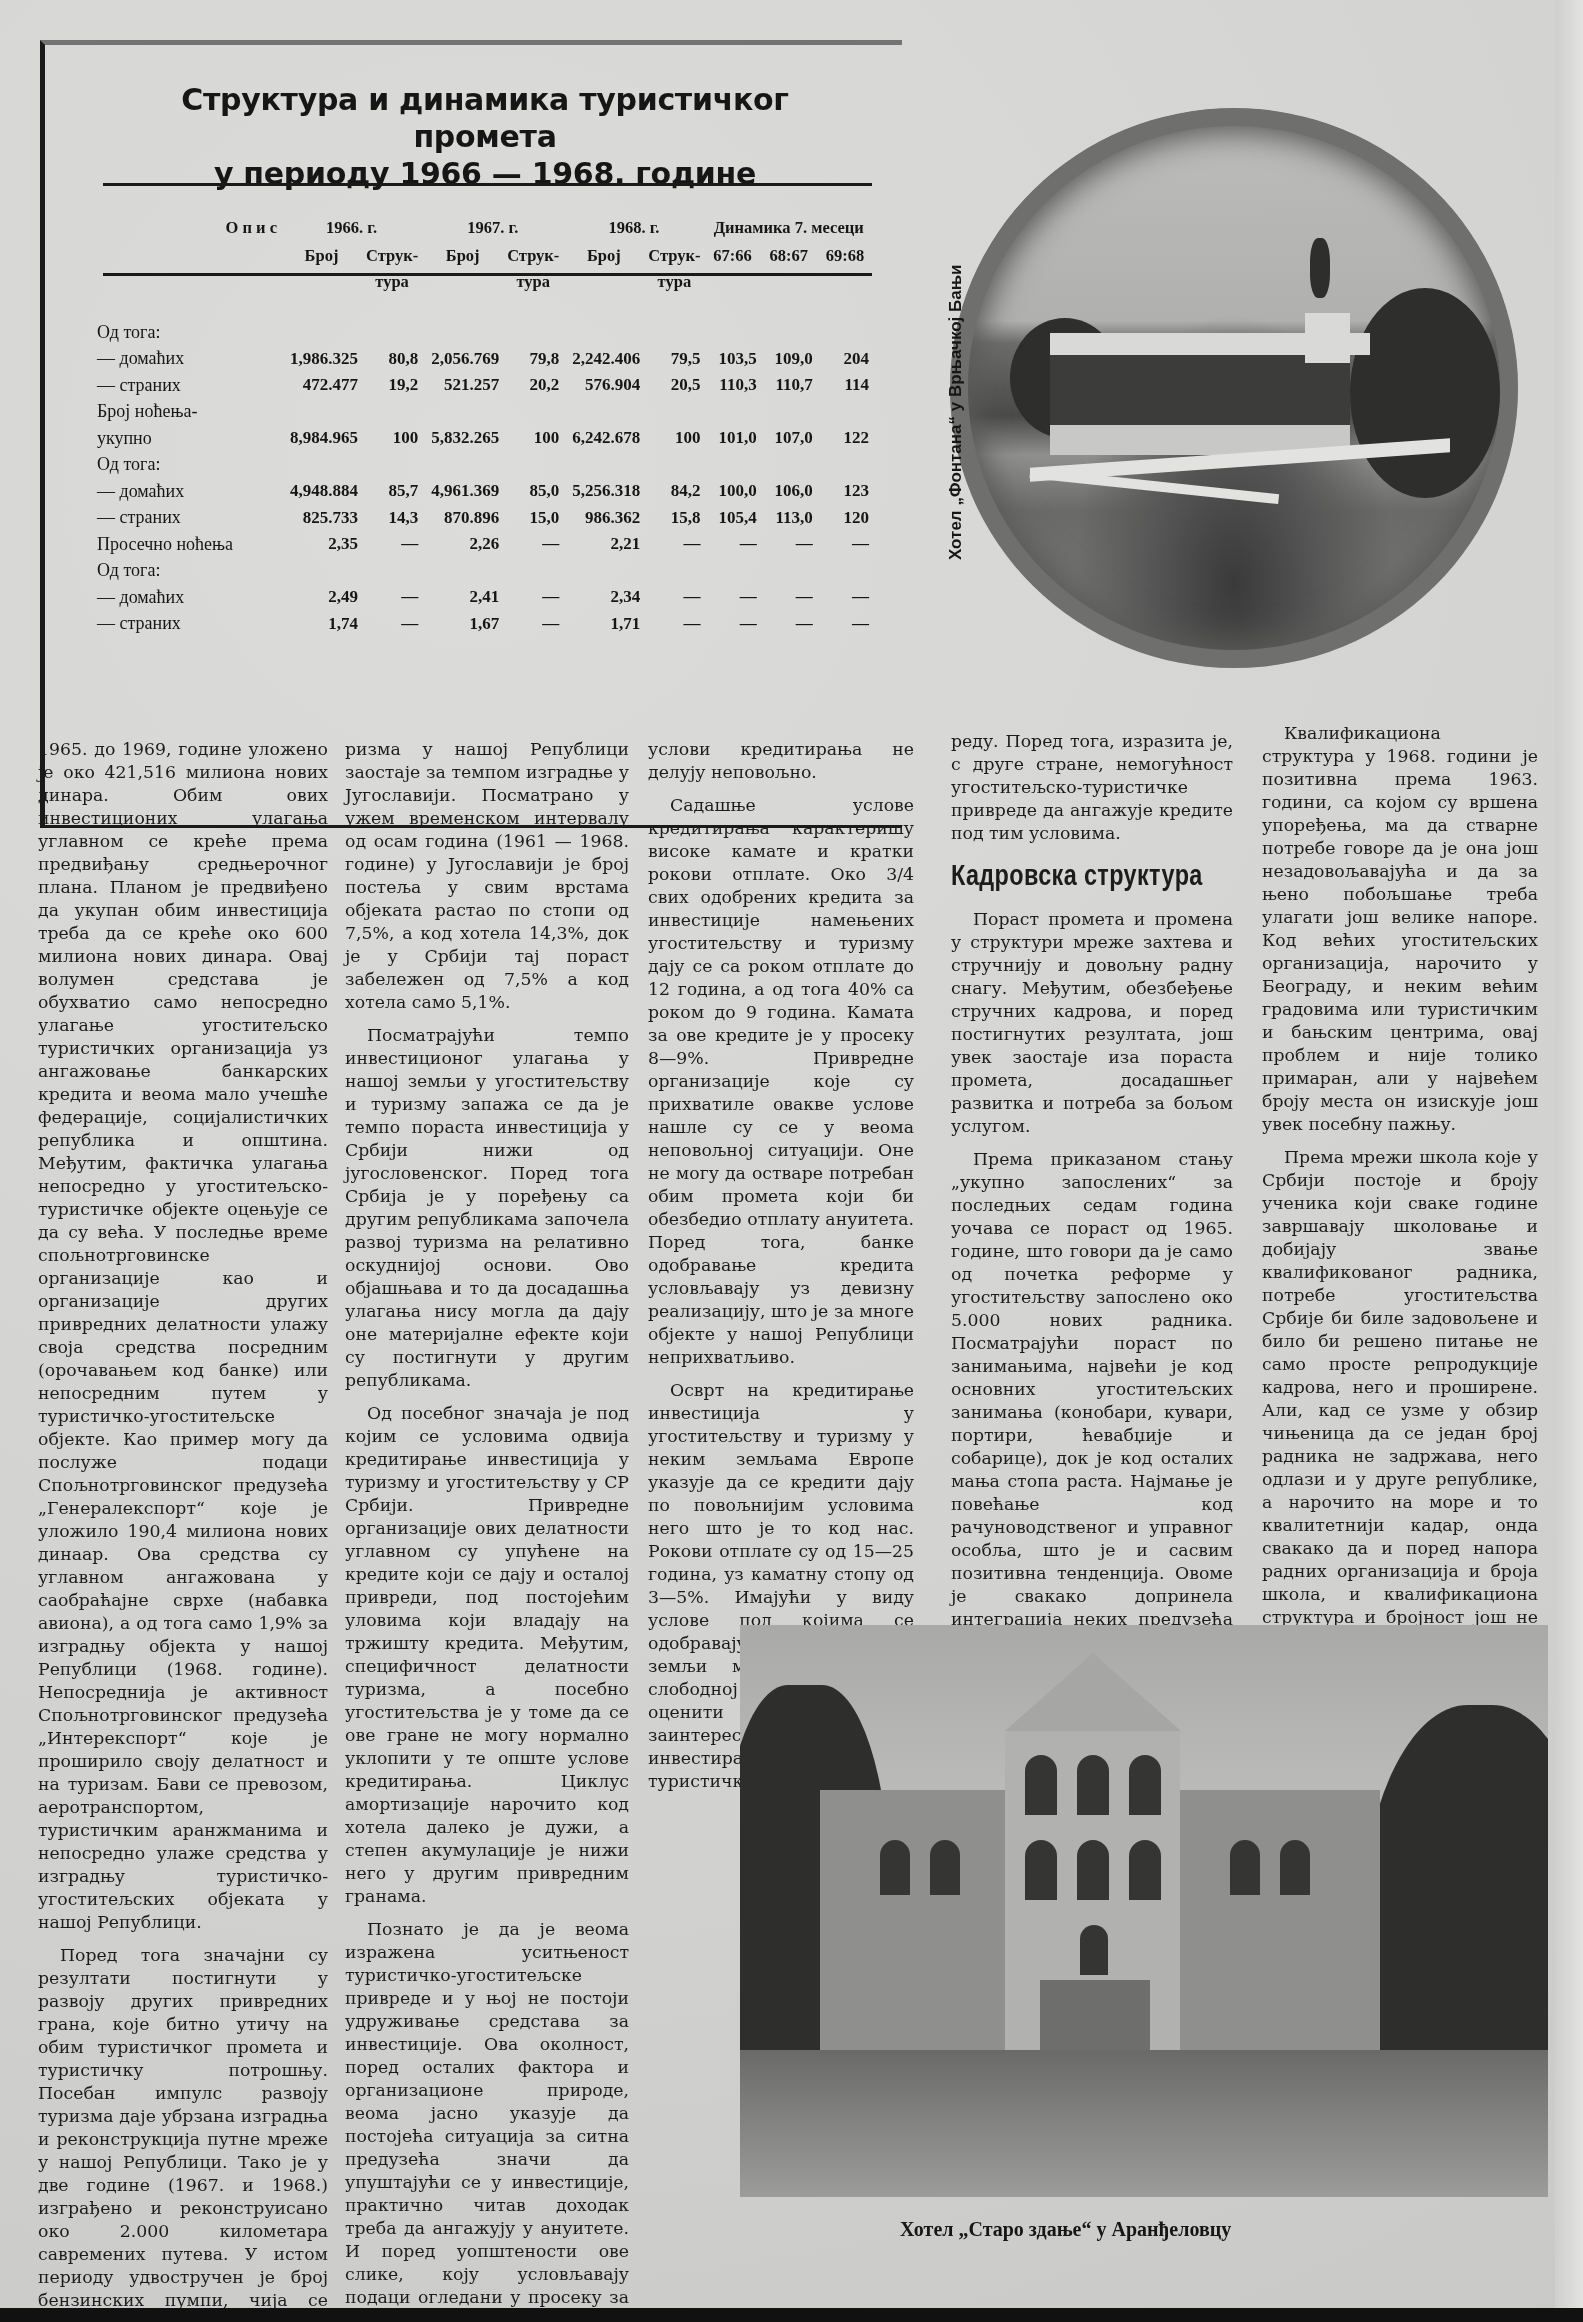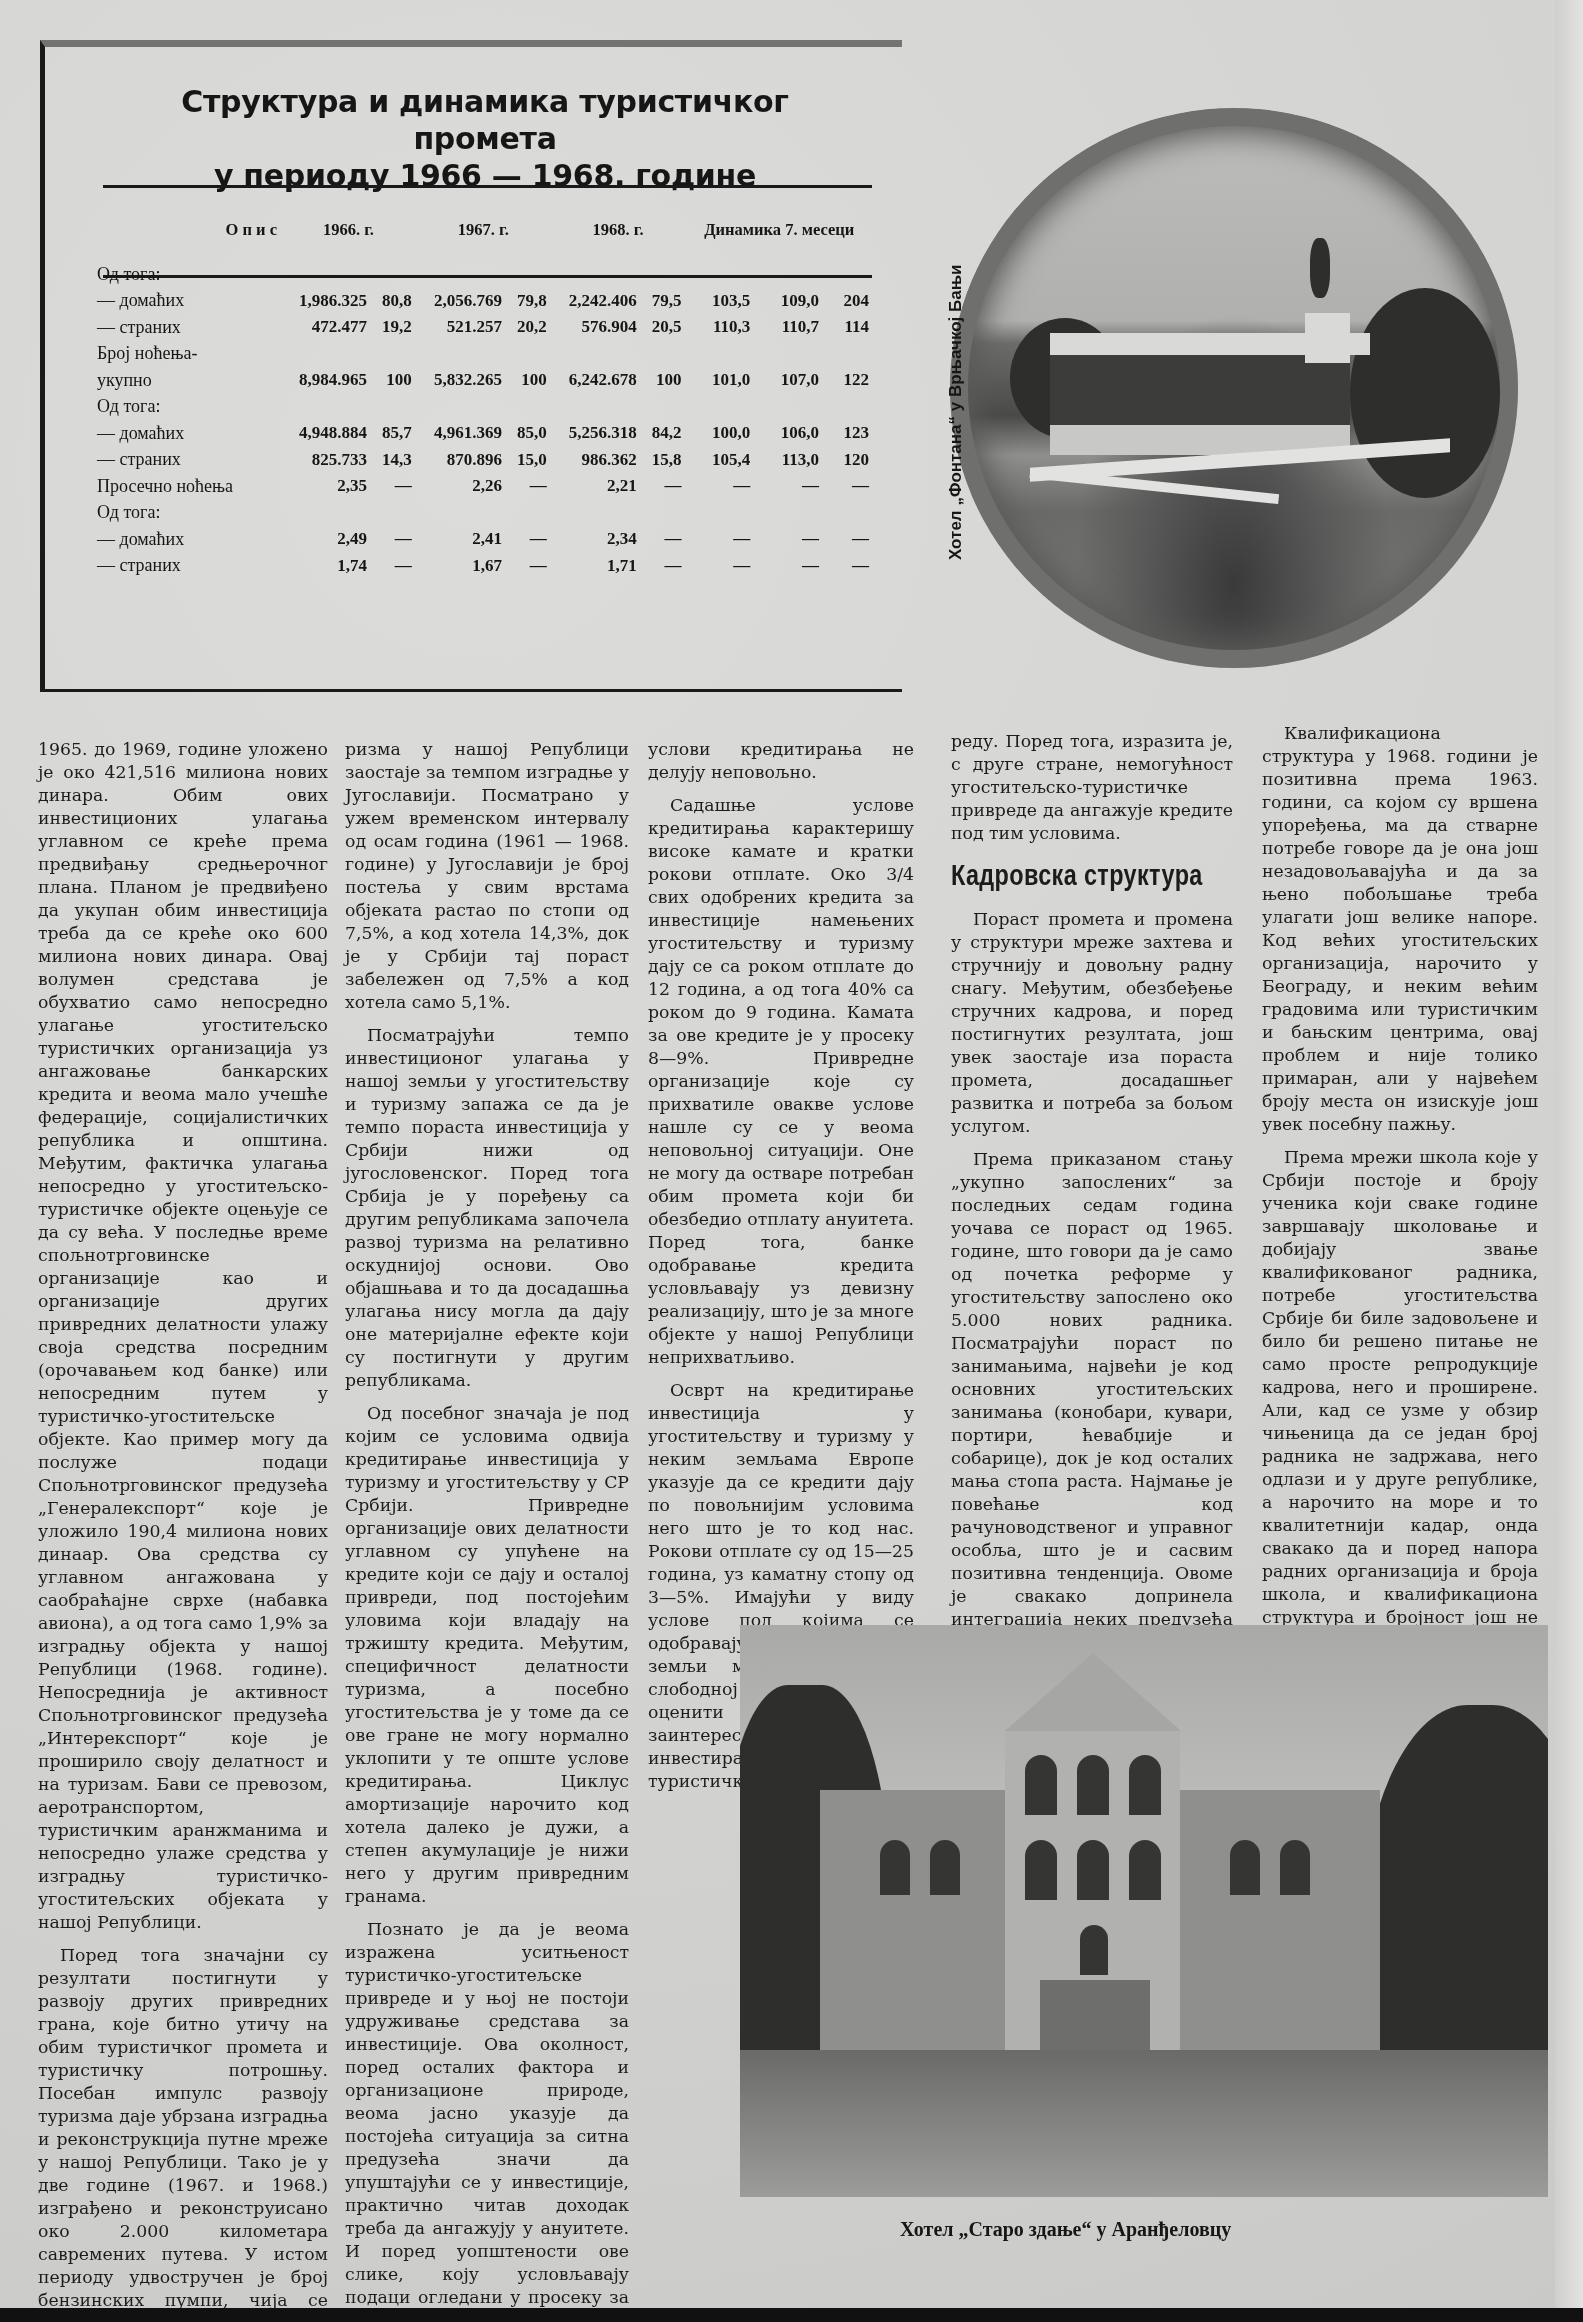--- a/index.html
+++ b/index.html
@@ -6,23 +6,23 @@
   body {
     width:1583px; height:2322px; position:relative; overflow:hidden;
     background:#d6d6d4;
     background-image: radial-gradient(circle at 30% 20%, #dcdcda 0%, #d2d2d0 60%, #c9c9c7 100%);
     font-family:"DejaVu Serif", "Liberation Serif", serif;
     color:#161616;
   }
   .abs { position:absolute; }
   
   #table-box {
-    left:40px; top:40px; width:862px; height:652px;
+    left:40px; top:40px; width:862px; height:788px;
     border-left:5px solid #1a1a1a; border-bottom:3px solid #1a1a1a;
-    border-top:7px solid #737373;
+    border-top:5px solid #737373;
     box-sizing:border-box;
   }
   #table-title {
     position:absolute; left:60px; top:36px; width:760px; text-align:center;
     font-family:"DejaVu Sans", sans-serif; font-weight:bold; font-size:30px; line-height:37px;
     letter-spacing:-0.3px;
   }
   .rule { position:absolute; left:58px; right:30px; height:3px; background:#1a1a1a; }
   #stat-table {
     position:absolute; left:48px; top:170px; width:780px;
@@ -88,20 +88,32 @@
   <div class="rule" style="top:228px;"></div>
 
   <table id="stat-table">
     <thead>
       <tr style="height:28px;">
         <th style="text-align:right;">О п и с</th>
         <th colspan="2">1966. г.</th>
         <th colspan="2">1967. г.</th>
         <th colspan="2">1968. г.</th>
         <th colspan="3">Динамика 7. месеци</th>
+      </tr>
+      <tr style="height:60px;">
+        <th></th>
+        <th>Број</th>
+        <th style="white-space:normal;width:46px;">Струк-тура</th>
+        <th>Број</th>
+        <th style="white-space:normal;width:46px;">Струк-тура</th>
+        <th>Број</th>
+        <th style="white-space:normal;width:46px;">Струк-тура</th>
+        <th>67:66</th>
+        <th>68:67</th>
+        <th>69:68</th>
       </tr>
       <tr style="height:16px;">
           <td colspan="10"></td>
         </tr>
     </thead>
     <tbody id="stat-body">
         <tr>
           <td class="lbl">Од тога:</td>
           <td class="num"></td>
           <td class="num"></td>

